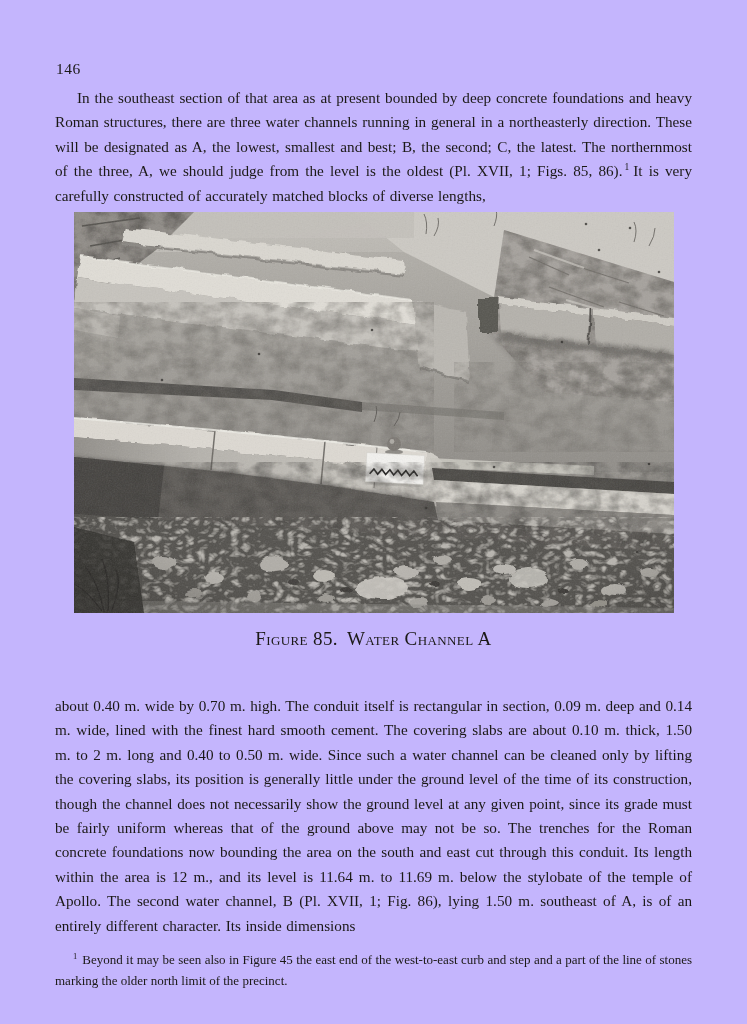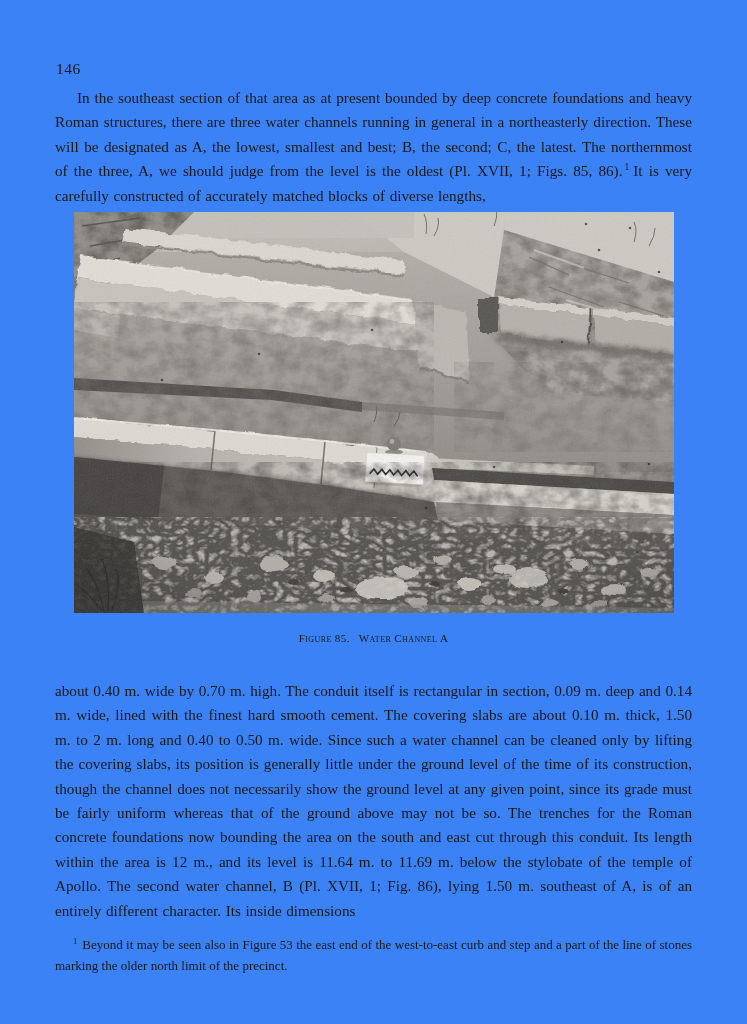--- a/index.html
+++ b/index.html
@@ -1,32 +1,32 @@
 <!DOCTYPE html>
 <html><head>
 <meta charset="utf-8">
 <style>
   html,body{margin:0;padding:0;background:#ffffff;}
   .page{
-    position:relative;width:747px;height:1024px;background:#3b82f6;overflow:hidden;
+    position:relative;width:747px;height:1024px;background:#c4b5fd;overflow:hidden;
     font-family:"Liberation Serif", serif;color:#1b1916;
   }
   .content{position:absolute;left:55px;top:60px;width:637px;}
   .header-row{position:relative;height:20px;font-size:15.5px;}
   .page-number{position:absolute;left:1px;top:0;letter-spacing:.5px;}
   .running-head{text-align:center;letter-spacing:1.1px;}
   .body-par{font-size:15.2px;line-height:24.4px;text-align:justify;margin:0;word-spacing:.05em;}
   .p1{margin-top:6px;text-indent:22px;}
   sup.fnref{font-size:9.5px;line-height:0;margin:0 4px 0 2px;}
   figure.figure{margin:4px 0 0 0;}
   .photo{display:block;margin:0 auto;}
   .caption{margin-top:16px;line-height:19px;text-align:center;font-variant:small-caps;
-           font-size:11px;letter-spacing:.4px;}
+           font-size:19px;letter-spacing:.4px;}
   .cap-title{margin-left:9px;}
-  .p2{margin-top:31px;}
+  .p2{margin-top:46px;}
   .footnote{font-size:13px;line-height:20.5px;text-align:justify;margin:12px 0 0 0;text-indent:18px;}
   .footnote sup{font-size:8.5px;line-height:0;margin-right:5px;}
 </style>
 </head>
 <body>
 
 <div class="page">
   <div class="content">
 
     <div class="header-row">
@@ -230,16 +230,16 @@
 
         <rect width="600" height="401" fill="url(#vig)"></rect>
         <rect width="600" height="401" filter="url(#grain)"></rect>
       </svg>
 
       <figcaption class="caption"><span>Figure 85.</span><span class="cap-title">Water Channel A</span></figcaption>
     </figure>
 
     <p class="body-par p2">about 0.40 m. wide by 0.70 m. high.  The conduit itself is rectangular in section, 0.09 m. deep and 0.14 m. wide, lined with the finest hard smooth cement.  The covering slabs are about 0.10 m. thick, 1.50 m. to 2 m. long and 0.40 to 0.50 m. wide.  Since such a water channel can be cleaned only by lifting the covering slabs, its position is generally little under the ground level of the time of its construction, though the channel does not necessarily show the ground level at any given point, since its grade must be fairly uniform whereas that of the ground above may not be so.  The trenches for the Roman concrete foundations now bounding the area on the south and east cut through this conduit.  Its length within the area is 12 m., and its level is 11.64 m. to 11.69 m. below the stylobate of the temple of Apollo.  The second water channel, B (Pl. XVII, 1; Fig. 86), lying 1.50 m. southeast of A, is of an entirely different character.  Its inside dimensions</p>
 
-    <p class="footnote"><sup>1</sup><span>Beyond it may be seen also in Figure 53 the east end of the west-to-east curb and step and a part of the line of stones marking the older north limit of the precinct.</span></p>
+    <p class="footnote"><sup>1</sup><span>Beyond it may be seen also in Figure 45 the east end of the west-to-east curb and step and a part of the line of stones marking the older north limit of the precinct.</span></p>
 
   </div>
 </div>
 
 </body></html>

